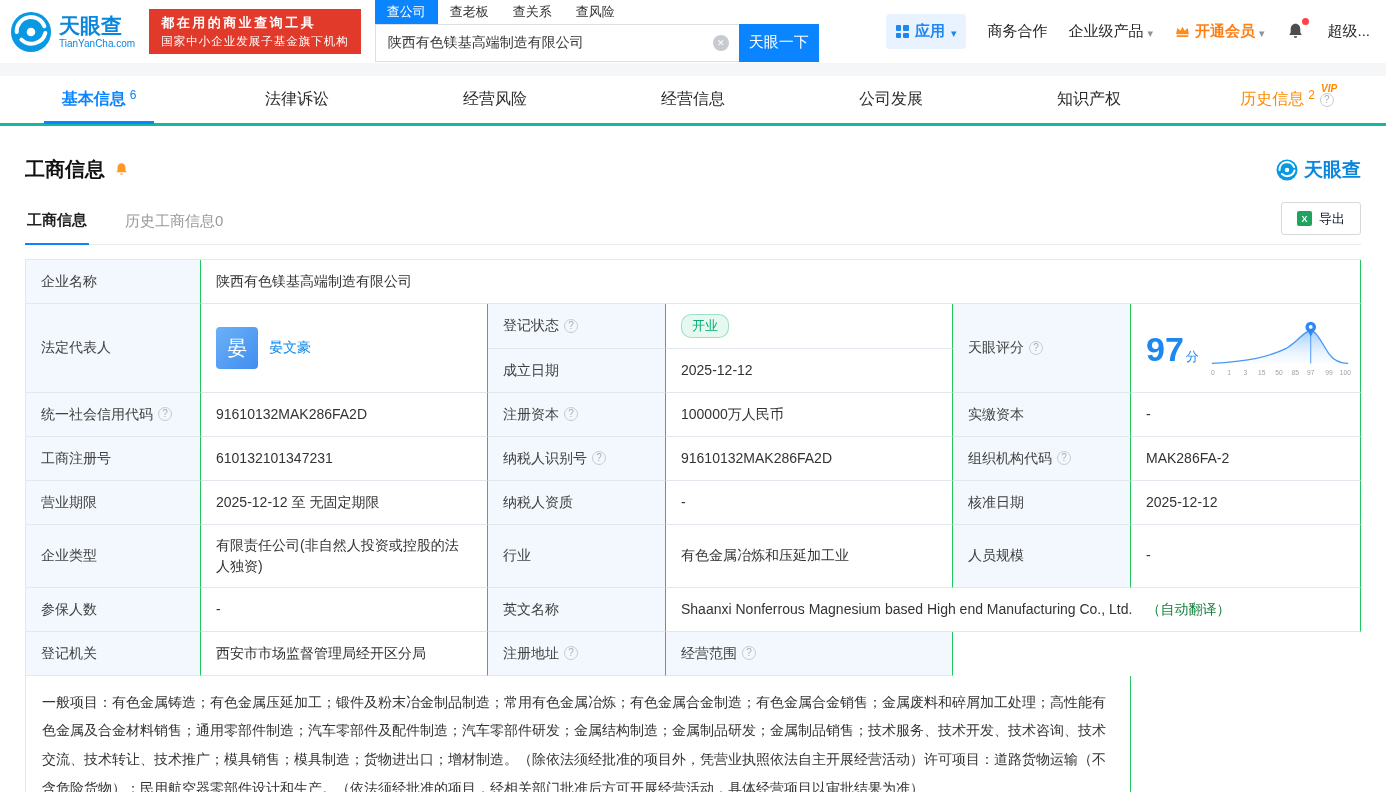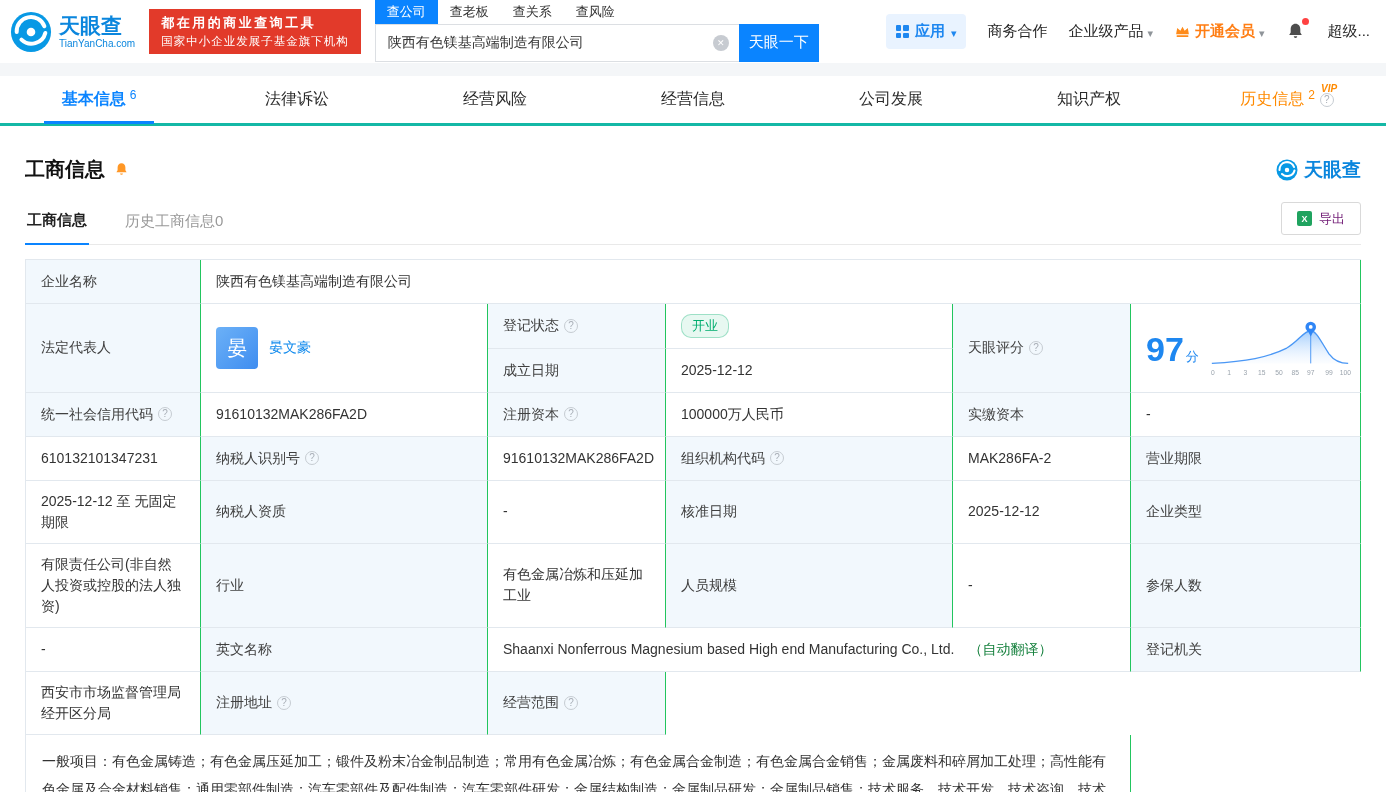--- a/index.html
+++ b/index.html
@@ -68,21 +68,21 @@
   .title-wrap { display: flex; align-items: center; gap: 8px; }
   .title-wrap h2 { font-size: 20px; color: #111; }
   .brand-right { display: flex; align-items: center; gap: 6px; color: #0b86dd; font-size: 19px; font-weight: 700; }
 
   .subtabs { display: flex; gap: 34px; border-bottom: 1px solid #e9e9e9; margin-top: 20px;
     position: relative; align-items: flex-end; }
   .sub { font-size: 15px; color: #999; padding: 8px 2px 13px; cursor: pointer; }
   .sub.active { color: #222; font-weight: 700; border-bottom: 2px solid #0a84ff; margin-bottom: -1px; }
   .export { position: absolute; right: 0; bottom: 9px; display: flex; align-items: center; gap: 7px;
     background: #fff; border: 1px solid #d9d9d9; border-radius: 3px; height: 33px; padding: 0 15px;
-    font-size: 13px; color: #701a75; cursor: pointer; font-family: "Liberation Sans", sans-serif; }
+    font-size: 13px; color: #0f172a; cursor: pointer; font-family: "Liberation Sans", sans-serif; }
   .xls { width: 15px; height: 15px; background: #1fa35f; color: #fff; border-radius: 2px;
     display: inline-flex; align-items: center; justify-content: center; font-weight: 700; }
   .xls::before { content: "X"; font-size: 9px; }
 
   
   .tbl { margin-top: 14px; display: grid; grid-template-columns: 175px 287px 178px 287px 178px 1fr;
     border-top: 1px solid #e2e8ee; border-left: 1px solid #e2e8ee; }
   .c { border-right: 1px solid #22c55e; border-bottom: 1px solid #e2e8ee; padding: 10px 15px;
     font-size: 14px; color: #333; display: flex; align-items: center; line-height: 1.5; min-height: 44px; }
   .lbl { background: #f2f8fd; color: #404040; }
@@ -317,20 +317,23 @@
       <div class="c">
         <span>100000万人民币</span>
       </div>
       <div class="c lbl">
         <span>实缴资本</span>
       </div>
       <div class="c">
         <span>-</span>
       </div>
 
+      <div class="c lbl">
+        <span>工商注册号</span>
+      </div>
       <div class="c">
         <span>610132101347231</span>
       </div>
       <div class="c lbl">
         <span>纳税人识别号</span>
         <span class="q"></span>
       </div>
       <div class="c">
         <span>91610132MAK286FA2D</span>
       </div>

